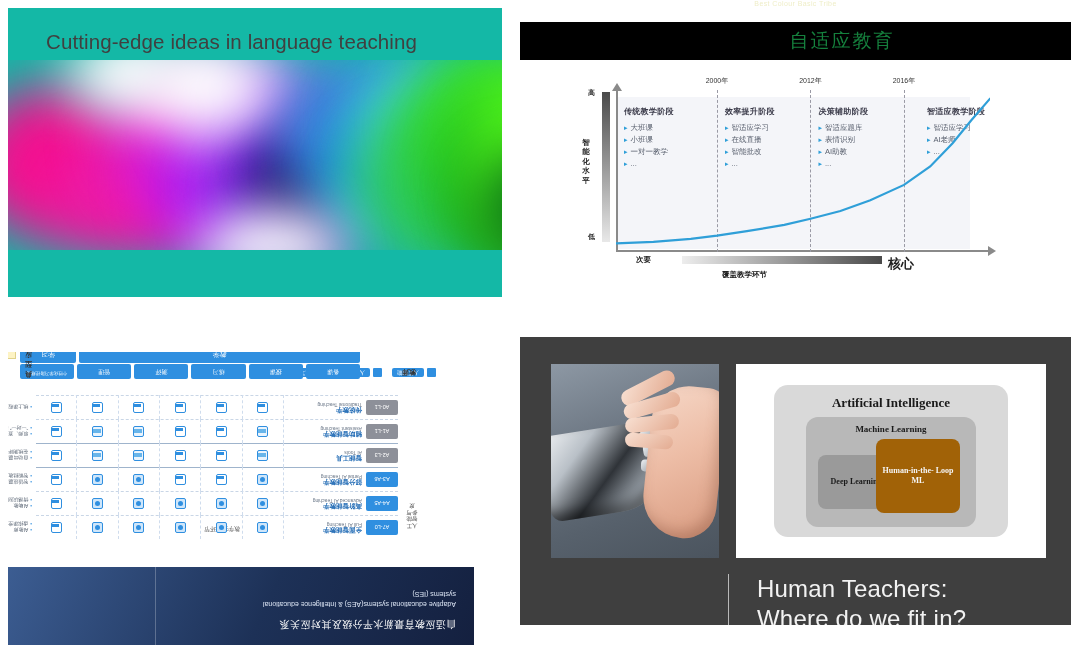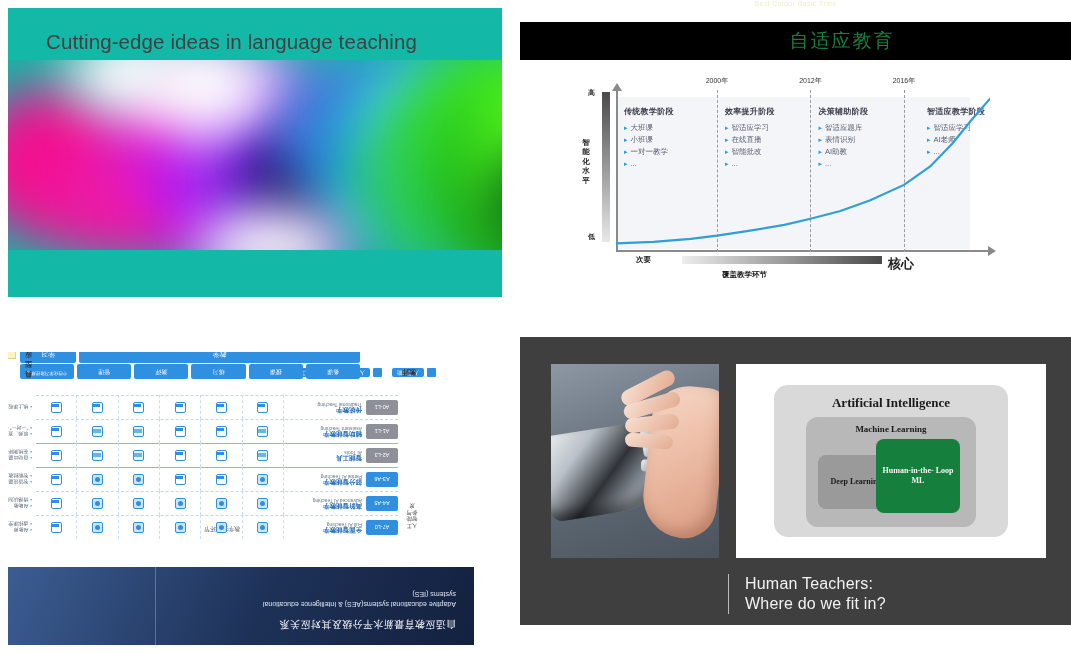--- a/index.html
+++ b/index.html
@@ -230,28 +230,28 @@
     font-family:"Liberation Serif", serif; font-size:9px; font-weight:bold; color:#1a1a1a;
   }
   .ring-dl {
     position:absolute; left:12px; top:38px; width:76px; height:54px;
     background:#9a9a9a; border-radius:8px;
     display:flex; align-items:center; justify-content:center; text-align:center;
     font-family:"Liberation Serif", serif; font-size:8px; font-weight:bold; color:#1a1a1a; line-height:1.25;
   }
   .ring-hitl {
     position:absolute; left:70px; top:22px; width:84px; height:74px;
-    background:#15803d; border-radius:8px;
+    background:#a16207; border-radius:8px;
     display:flex; align-items:center; justify-content:center; text-align:center;
     font-family:"Liberation Serif", serif; font-size:8px; font-weight:bold; color:#f5f5f5; line-height:1.3;
   }
   .human-caption {
     position:absolute; left:208px; top:237px; width:320px;
-    padding-left:16px; border-left:1.5px solid #b9b9b9;
-    color:#f2f2f2; font-size:16px; line-height:1.26; letter-spacing:.2px;
+    padding-left:28px; border-left:1.5px solid #b9b9b9;
+    color:#f2f2f2; font-size:24px; line-height:1.26; letter-spacing:.2px;
   }
 </style>
 </head>
 <body>
 
 <div id="canvas">
 
   <div id="slide-title">
     <div class="heading">Cutting-edge ideas in language teaching</div>
     <div class="blob-wrap">

